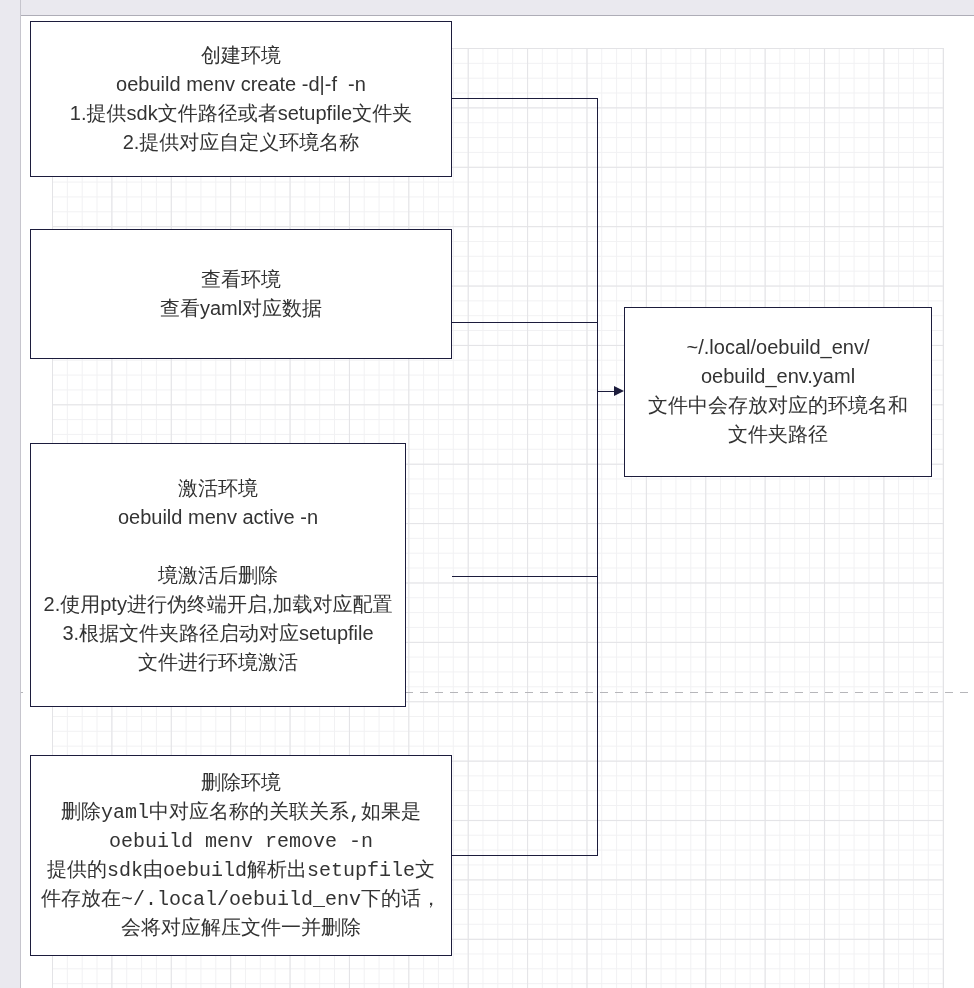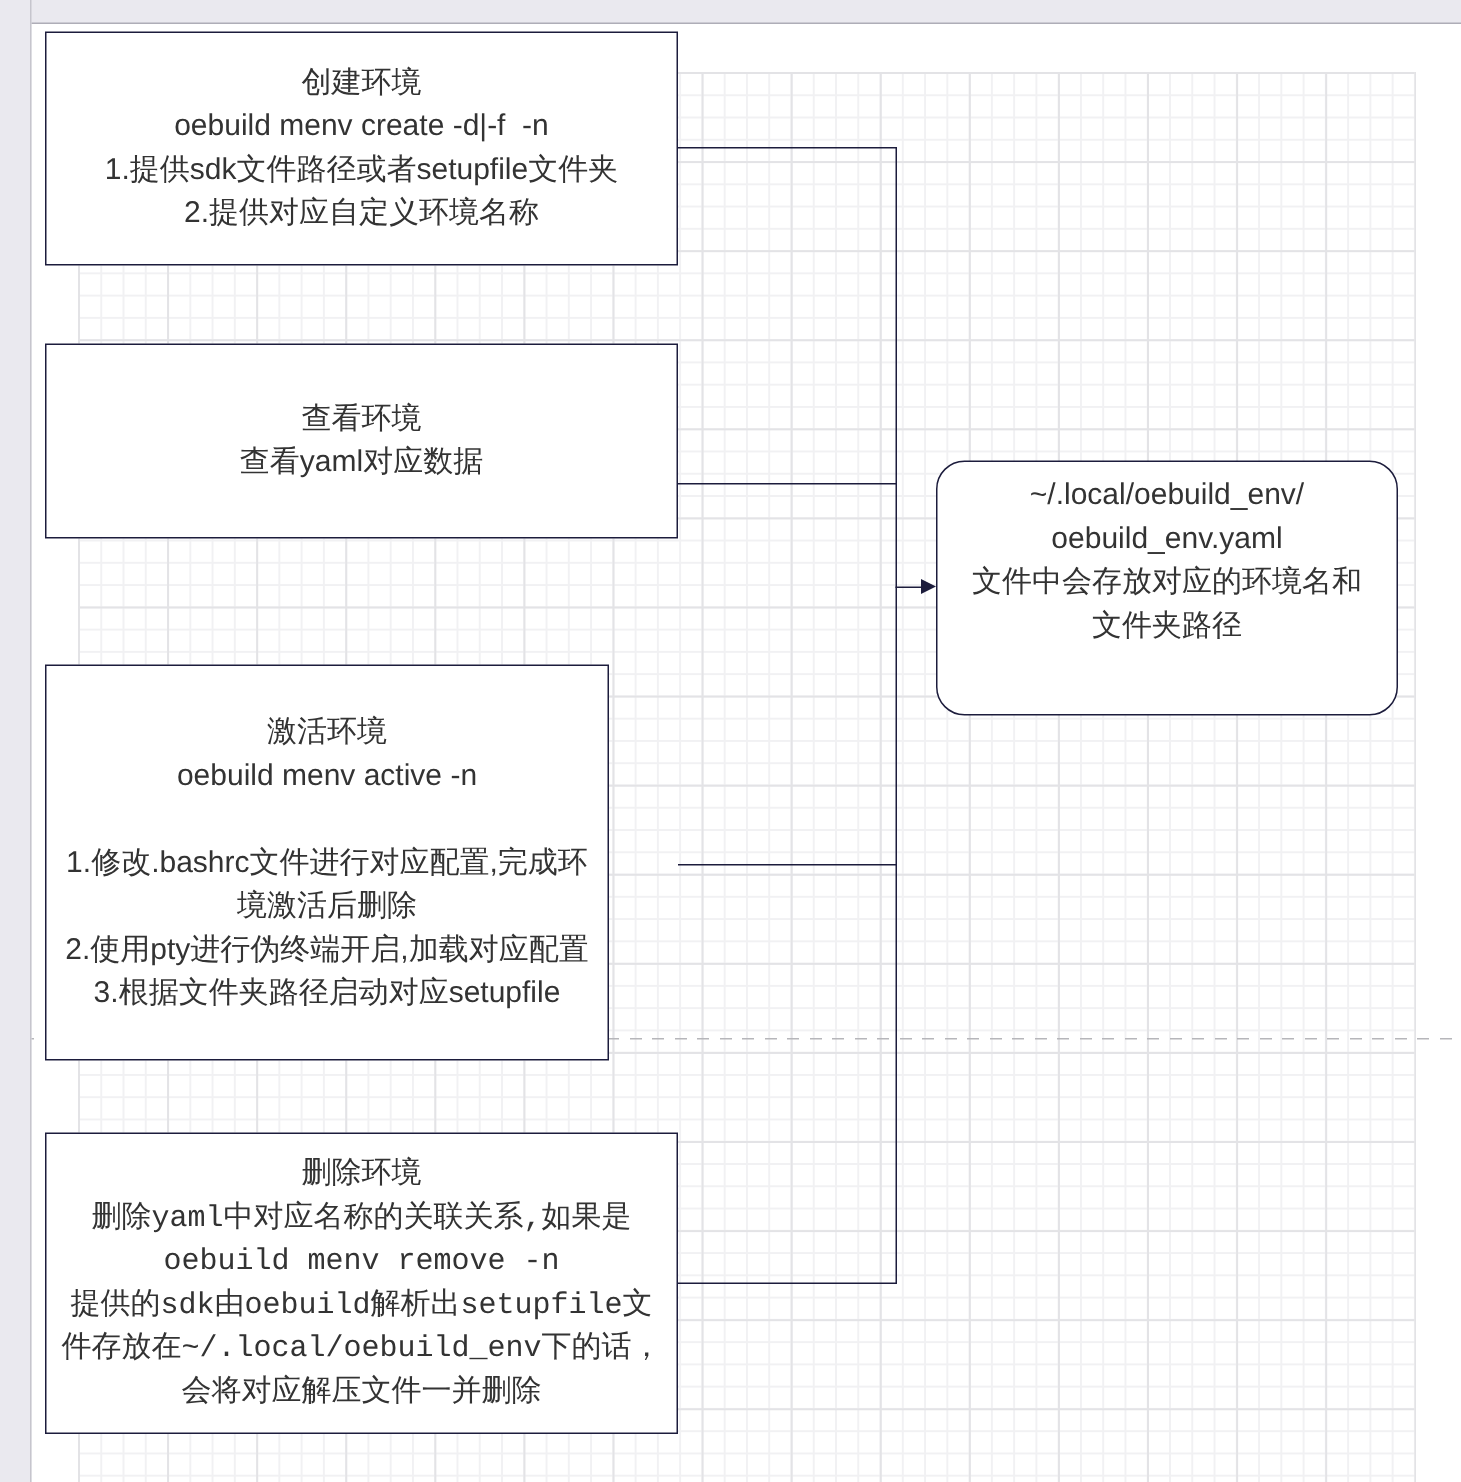--- a/index.html
+++ b/index.html
@@ -76,22 +76,21 @@
     white-space: pre;
     min-height: 29px;
   }
   #node-create { left: 30px; top: 21px;  width: 422px; height: 156px; text-align: center; }
   #node-list   { left: 30px; top: 229px; width: 422px; height: 130px; }
   #node-active { left: 30px; top: 443px; width: 376px; height: 264px; }
   #node-remove { left: 30px; top: 755px; width: 422px; height: 201px; font-family: Liberation Mono, monospace; }
   #node-result {
     left: 624px; top: 307px; width: 308px; height: 170px;
     justify-content: flex-start;
-    padding-top: 8px;
-    border-radius: 19px;
+    padding-top: 25px;
   }
   
   .edge-h {
     position: absolute;
     height: 1px;
     background: #1c1c3c;
     z-index: 2;
   }
   .edge-v {
     position: absolute;
@@ -143,24 +142,24 @@
 
   <div class="node" id="node-list">
     <div class="bline">查看环境</div>
     <div class="bline">查看yaml对应数据</div>
   </div>
 
   <div class="node" id="node-active">
     <div class="bline">激活环境</div>
     <div class="bline">oebuild menv active -n</div>
     <div class="bline"></div>
-    <div class="bline">1.修改.bashrc文件进行对应配置,完成环</div>
     <div class="bline">境激活后删除</div>
     <div class="bline">2.使用pty进行伪终端开启,加载对应配置</div>
     <div class="bline">3.根据文件夹路径启动对应setupfile</div>
+    <div class="bline">文件进行环境激活</div>
   </div>
 
   <div class="node" id="node-remove">
     <div class="bline">删除环境</div>
     <div class="bline">删除yaml中对应名称的关联关系,如果是</div>
     <div class="bline">oebuild menv remove -n</div>
     <div class="bline">提供的sdk由oebuild解析出setupfile文</div>
     <div class="bline">件存放在~/.local/oebuild_env下的话，</div>
     <div class="bline">会将对应解压文件一并删除</div>
   </div>

